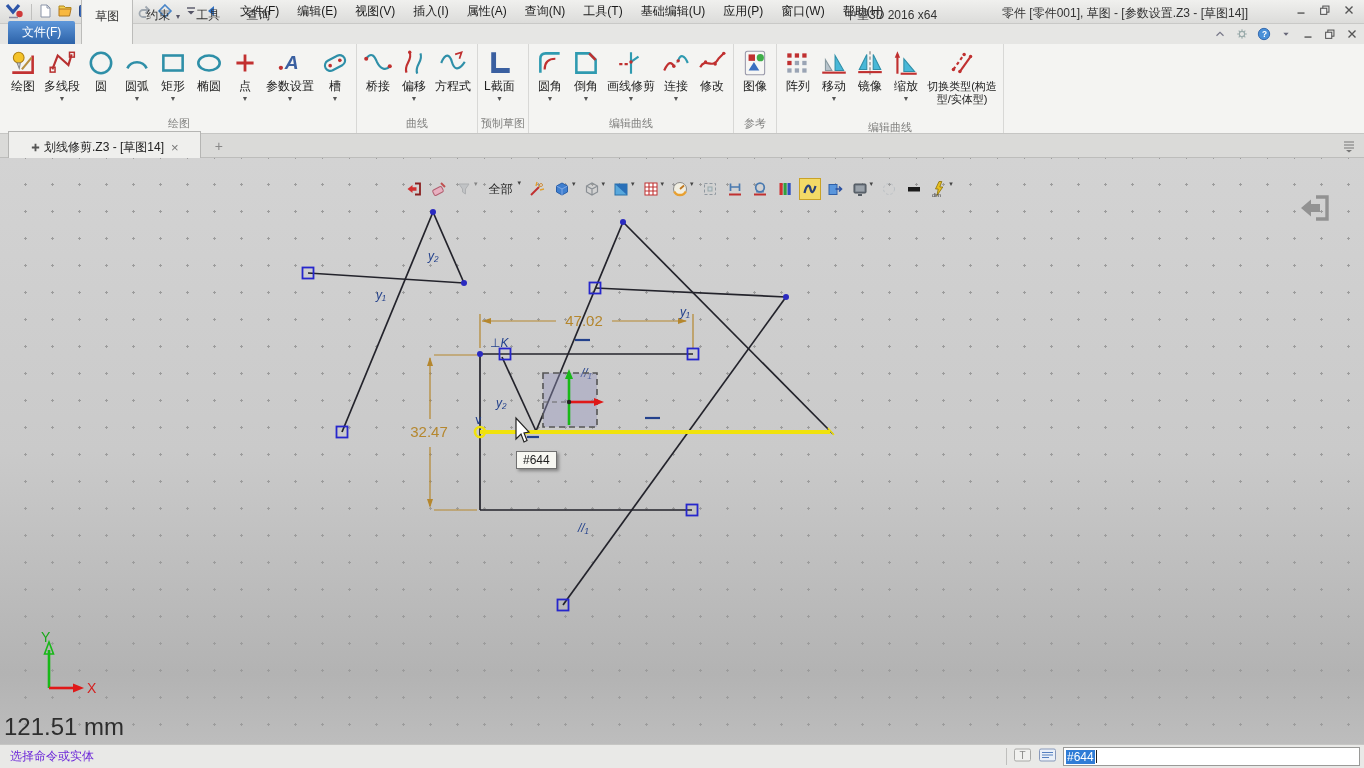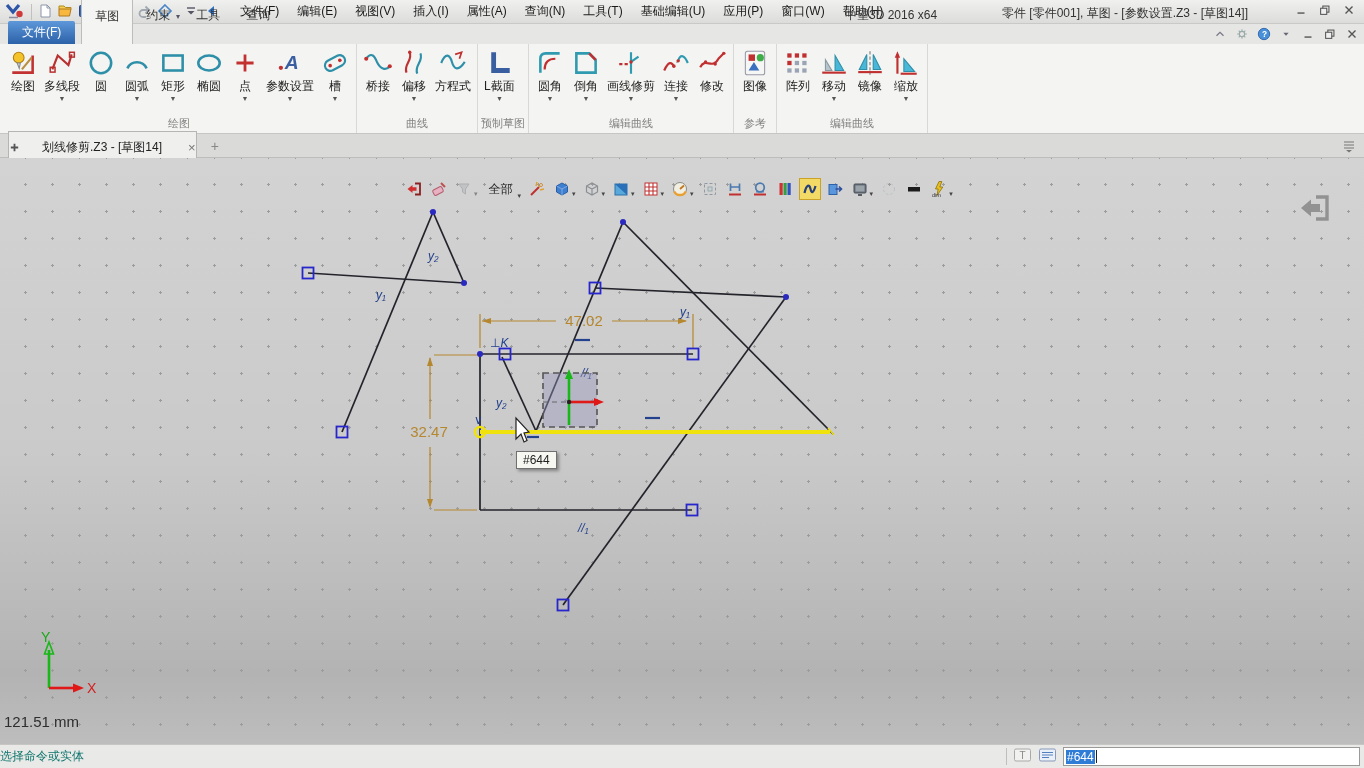--- a/index.html
+++ b/index.html
@@ -39,48 +39,48 @@
   .ricon { height:32px; display:flex; align-items:center; }
   .ricon svg { width:30px; height:30px; }
   .rlabel { color:#222; line-height:13px; text-align:center; white-space:nowrap; margin-top:1px; }
   .rlabel.wrap { white-space:normal; width:70px; font-size:11px; }
   .rarrow { font-size:7px; color:#555; height:10px; margin-top:2px; }
   .glabel { text-align:center; color:#828280; font-size:11px; padding:1px 0 2px 0; }
   
   #doctabs { position:absolute; left:0; top:134px; width:1364px; height:24px;
     background:#dadad8; border-bottom:1px solid #bdbdbb; display:flex; align-items:center; }
   #doctab { background:#efefed; border:1px solid #b5b5b3; border-bottom:none; height:32px;
-    margin:2px 0 0 8px; display:flex; align-items:center; padding:0 0; gap:22px; }
+    margin:2px 0 0 8px; display:flex; align-items:center; padding:0 21px; gap:3px; }
   #doctab svg { width:11px; height:11px; }
   .dtclose { color:#777; font-size:13px; padding-left:4px; }
   #newtab { margin-left:14px; color:#888; font-size:14px; }
   #tabmenu { position:absolute; right:8px; top:5px; }
   #tabmenu svg { width:14px; height:14px; }
   
   #canvas { position:absolute; left:0; top:158px; width:1364px; height:586px;
     background-image: radial-gradient(circle,#9c9c9c 1px, rgba(0,0,0,0) 1.4px),
       linear-gradient(180deg,#d3d3d3 0%,#cacaca 50%,#b3b3b3 88%,#bdbdbd 100%);
     background-size:27px 27px, 100% 100%; background-position:12px 13px, 0 0; }
   #datoolbar { position:absolute; left:403px; top:2px; display:flex; align-items:center; height:22px; }
-  .tbi { display:flex; align-items:flex-end; margin-right:3px; padding:1px; border:1px solid transparent;margin-top:36px; }
+  .tbi { display:flex; align-items:flex-start; margin-right:3px; padding:1px; border:1px solid transparent;margin-top:36px; }
   .tbi svg { width:18px; height:18px; }
   .tbi.active { background:#f3da67; border:1px solid #c9a227; }
   .tbi.disabled { opacity:.55; }
   .tbi .dd { font-size:7px; color:#444; margin-left:1px; }
   .tblabel { color:#222; padding:2px 4px; }
   #sketchsvg { position:absolute; left:0; top:0; width:1364px; height:586px; }
   #tooltip { position:absolute; left:516px; top:293px; background:#f7f7f2; border:1px solid #707070;
     box-shadow:2px 2px 3px rgba(0,0,0,.35); padding:1px 6px; color:#222; }
   #exitsketch { position:absolute; left:1296px; top:32px; width:36px; height:36px; }
   #axis { position:absolute; left:28px; top:472px; width:80px; height:78px; }
-  #scalelabel { position:absolute; left:4px; top:555px; font-size:15px; color:#2e2e2e; }
+  #scalelabel { position:absolute; left:4px; top:555px; font-size:24px; color:#2e2e2e; }
   
   #statusbar { position:absolute; left:0; top:744px; width:1364px; height:24px;
     background:#e9e9e7; border-top:1px solid #c6c6c4; display:flex; align-items:center; }
-  #statusmsg { margin-left:0; color:#0f766e;font-family:Liberation Mono, monospace; }
+  #statusmsg { margin-left:10px; color:#6d28d9;font-family:Liberation Mono, monospace; }
   #sbright { position:absolute; right:4px; top:2px; display:flex; align-items:center; gap:6px; }
   .sbsep { width:1px; height:17px; background:#bfbfbd; }
   .sbicon svg { width:19px; height:16px; }
   #cmdinput { width:297px; height:19px; background:#fff; border:1px solid #9a9a98;
     display:flex; align-items:center; padding-left:2px; }
   #cmdinput .sel { background:#2f7cd6; color:#fff; padding:0 1px; }
   #cmdinput .caret { width:1px; height:13px; background:#222; margin-left:1px; }
 </style>
 </head>
 <body>
@@ -493,20 +493,34 @@
           <span class="ricon">
             <svg viewBox="0 0 28 28">
               <path d="M6 24 V6" stroke="#c03030" stroke-width="2"></path>
               <path d="M6 3 L3.5 9 H8.5 Z" fill="#c03030"></path>
               <path d="M12 22 V10 L22 22 Z" fill="#49b8d8" stroke="#2f8fa8"></path>
               <path d="M9 24 H24" stroke="#c03030" stroke-width="2"></path>
             </svg>
           </span>
           <span class="rlabel">缩放</span>
           <span class="rarrow">▼</span>
+        </div>
+        <div class="rbtn">
+          <span class="ricon">
+            <svg viewBox="0 0 28 28">
+              <path d="M6 20 L16 6" stroke="#c03030" stroke-width="2" stroke-dasharray="3 2.5"></path>
+              <path d="M12 22 L22 8" stroke="#c03030" stroke-width="2"></path>
+              <circle cx="6" cy="20" r="1.6" fill="#c03030"></circle>
+              <circle cx="16" cy="6" r="1.6" fill="#c03030"></circle>
+              <circle cx="12" cy="22" r="1.6" fill="#c03030"></circle>
+              <circle cx="22" cy="8" r="1.6" fill="#c03030"></circle>
+            </svg>
+          </span>
+          <span class="rlabel wrap">切换类型(构造型/实体型)</span>
+          <span class="rarrow"></span>
         </div>
       </div>
       <div class="glabel">编辑曲线</div>
     </div>
   </div>
 
 <div id="doctabs">
   <div id="doctab">
     <svg viewBox="0 0 12 12">
         <path d="M2 6 h8 M6 2 v8" stroke="#555" stroke-width="2"></path>

